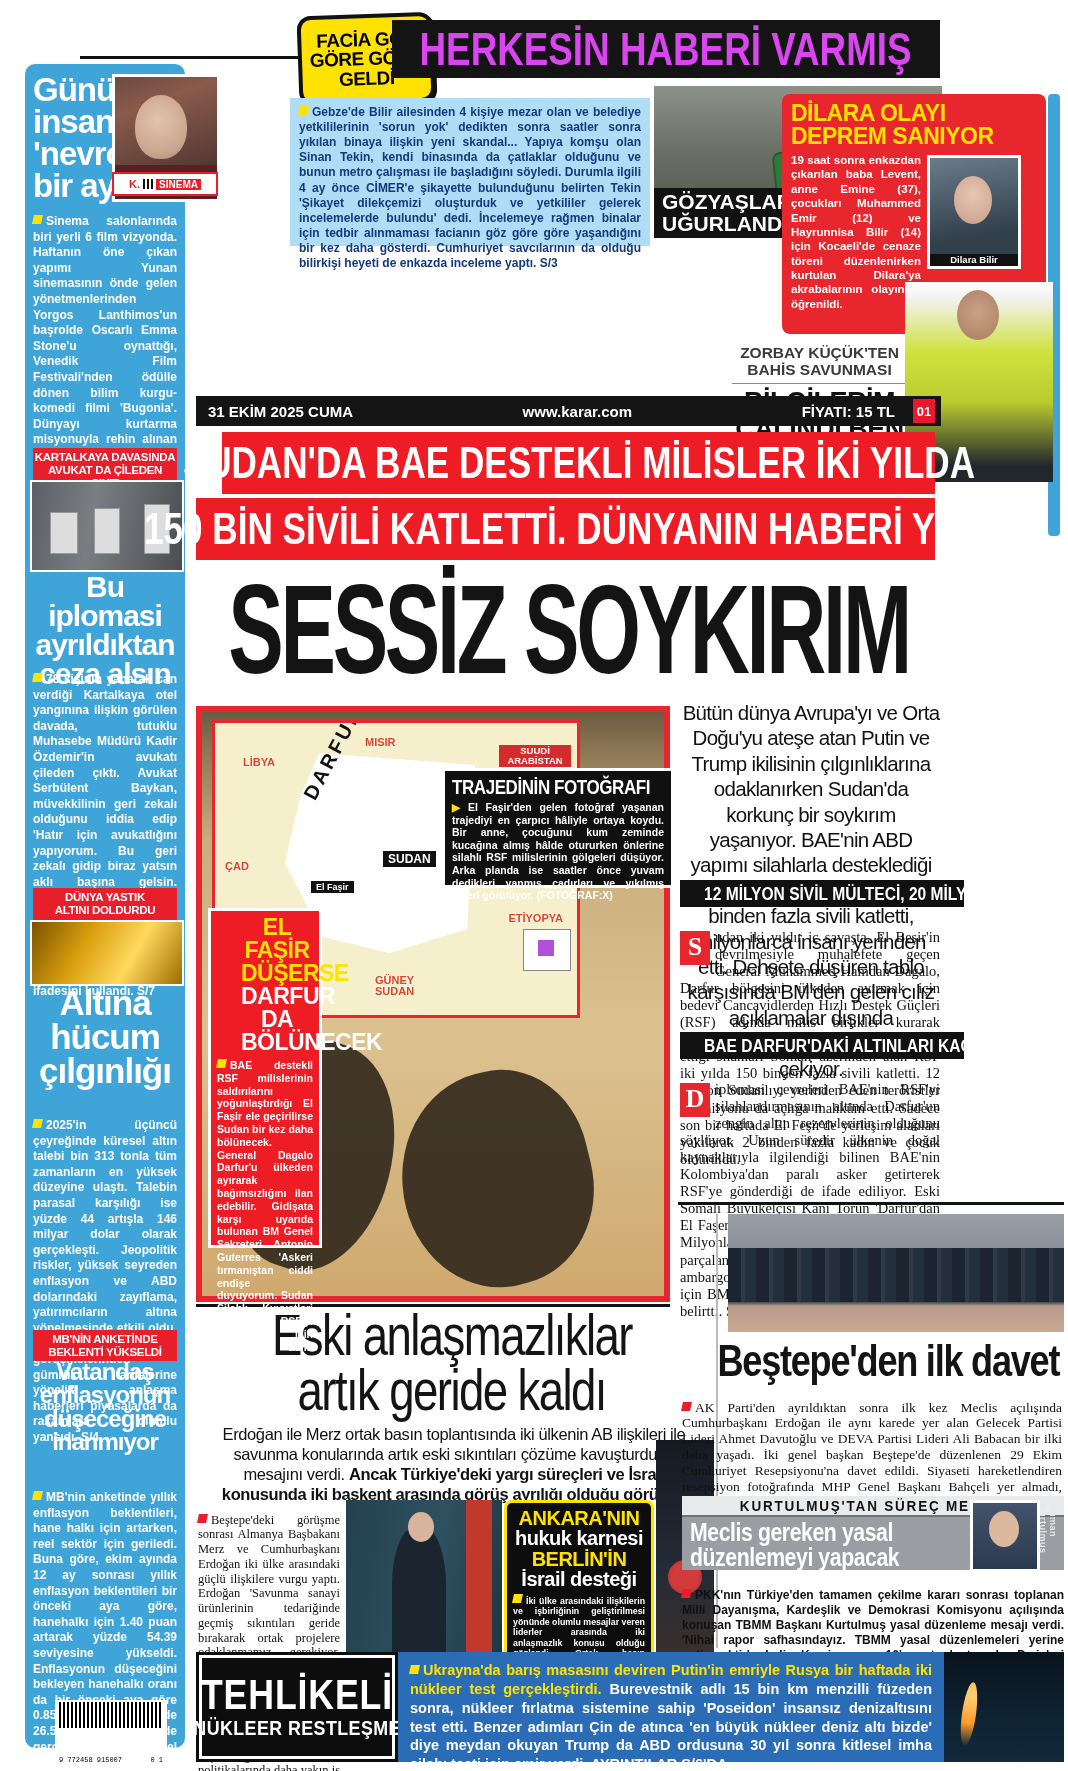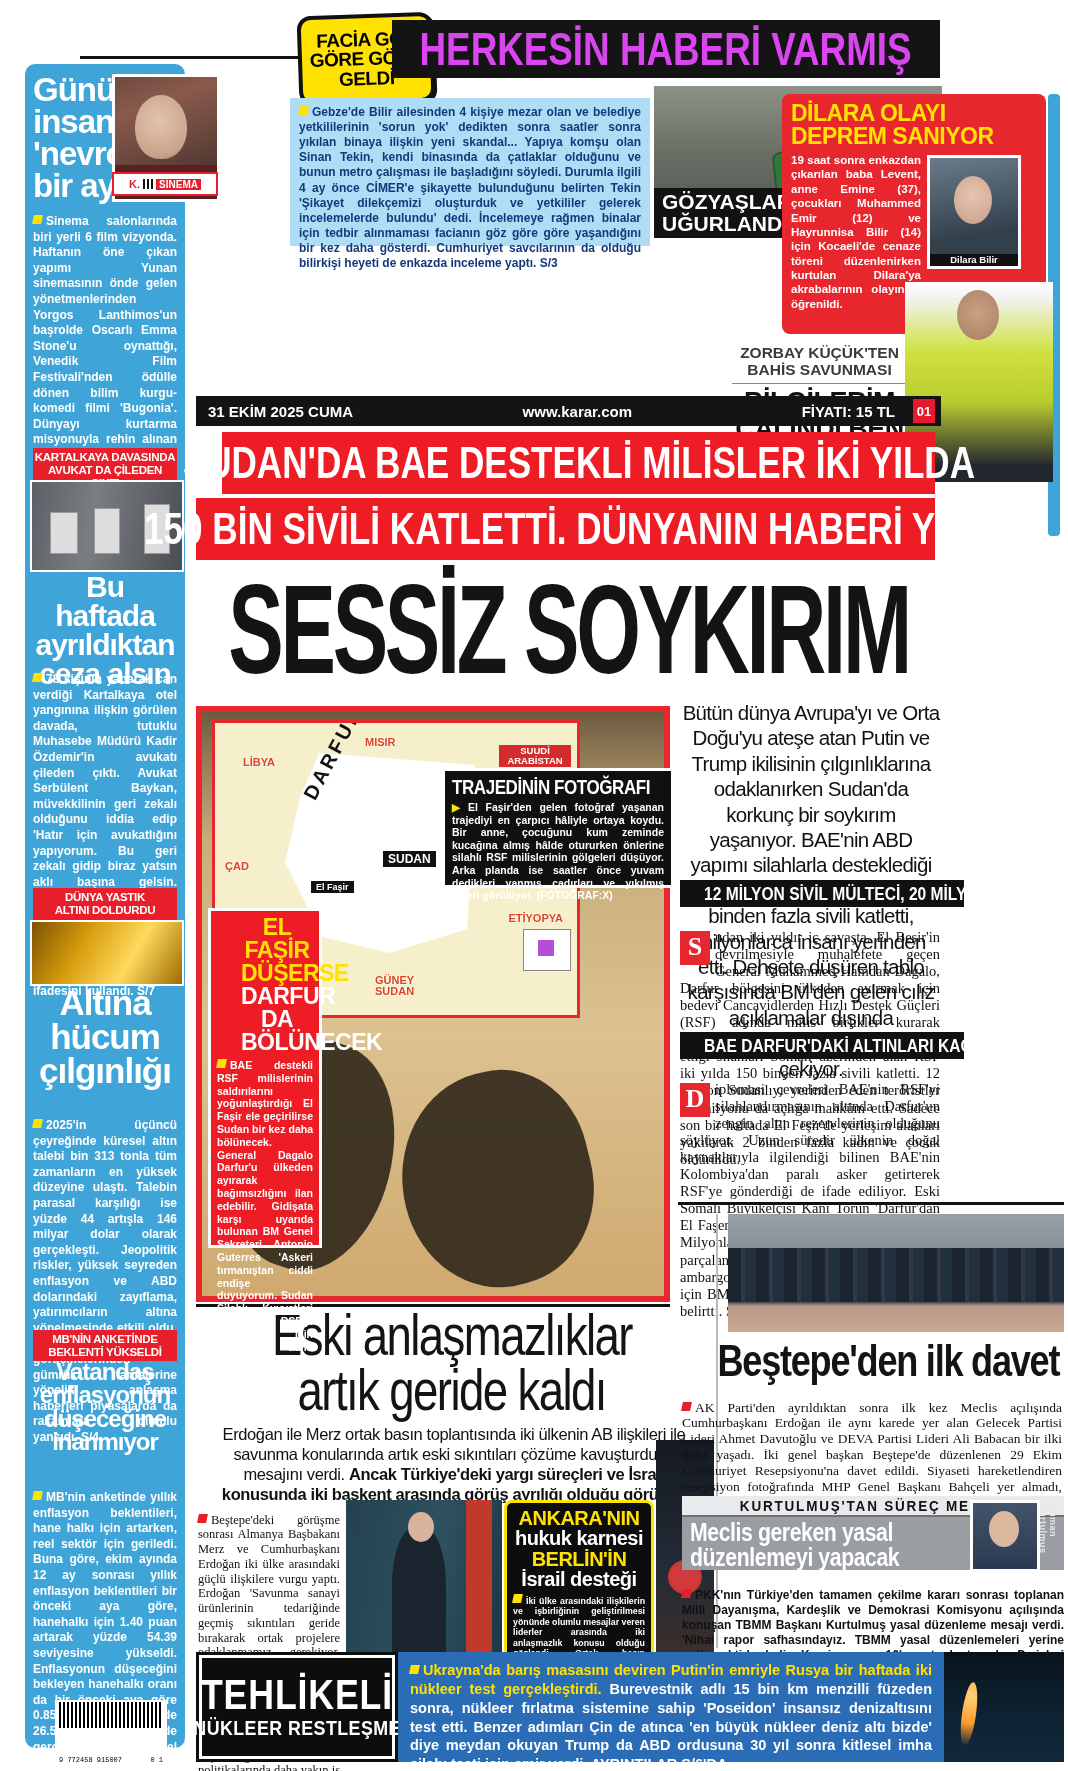--- a/index.html
+++ b/index.html
@@ -224,21 +224,21 @@
   <div class="a sb-label" id="kart-label">
     <span>KARTALKAYA DAVASINDA</span><br>
     <span>AVUKAT DA ÇİLEDEN ÇIKTI</span>
   </div>
   <div class="a" id="kart-photo">
     <div class="poster" style="left:18px;top:30px;width:26px;height:40px;"></div>
     <div class="poster" style="left:62px;top:26px;width:24px;height:44px;"></div>
     <div class="poster" style="left:112px;top:22px;width:24px;height:48px;"></div>
   </div>
   <div class="a sb-head" id="kart-head">
-    <span>Bu haftada</span><br>
+    <span>Bu iplomasi</span><br>
     <span>ayrıldıktan</span><br>
     <span>ceza alsın</span>
   </div>
   <p class="a sb-body" id="kart-body"><span class="bullet-y"></span><span>78 kişinin yanarak can verdiği Kartalkaya otel yangınına ilişkin görülen davada, tutuklu Muhasebe Müdürü Kadir Özdemir'in avukatı çileden çıktı. Avukat Serbülent Baykan, müvekkilinin geri zekalı olduğunu iddia edip 'Hatır için avukatlığını yapıyorum. Bu geri zekalı gidip biraz yatsın aklı başına gelsin. Müvekkilim için beraat ve tahliye talebim yoktur' dedi. Avukat Baykan 'Bu bir katliam. müvekkilim 5 bin yıl, Turizm Bakanı 500 yıl hapis alsın' ifadesini kullandı. S/7</span></p>
 
   <div class="a sb-label" id="gold-label">
     <span>DÜNYA YASTIK</span><br>
     <span>ALTINI DOLDURDU</span>
   </div>
   <div class="a" id="gold-photo"></div>

